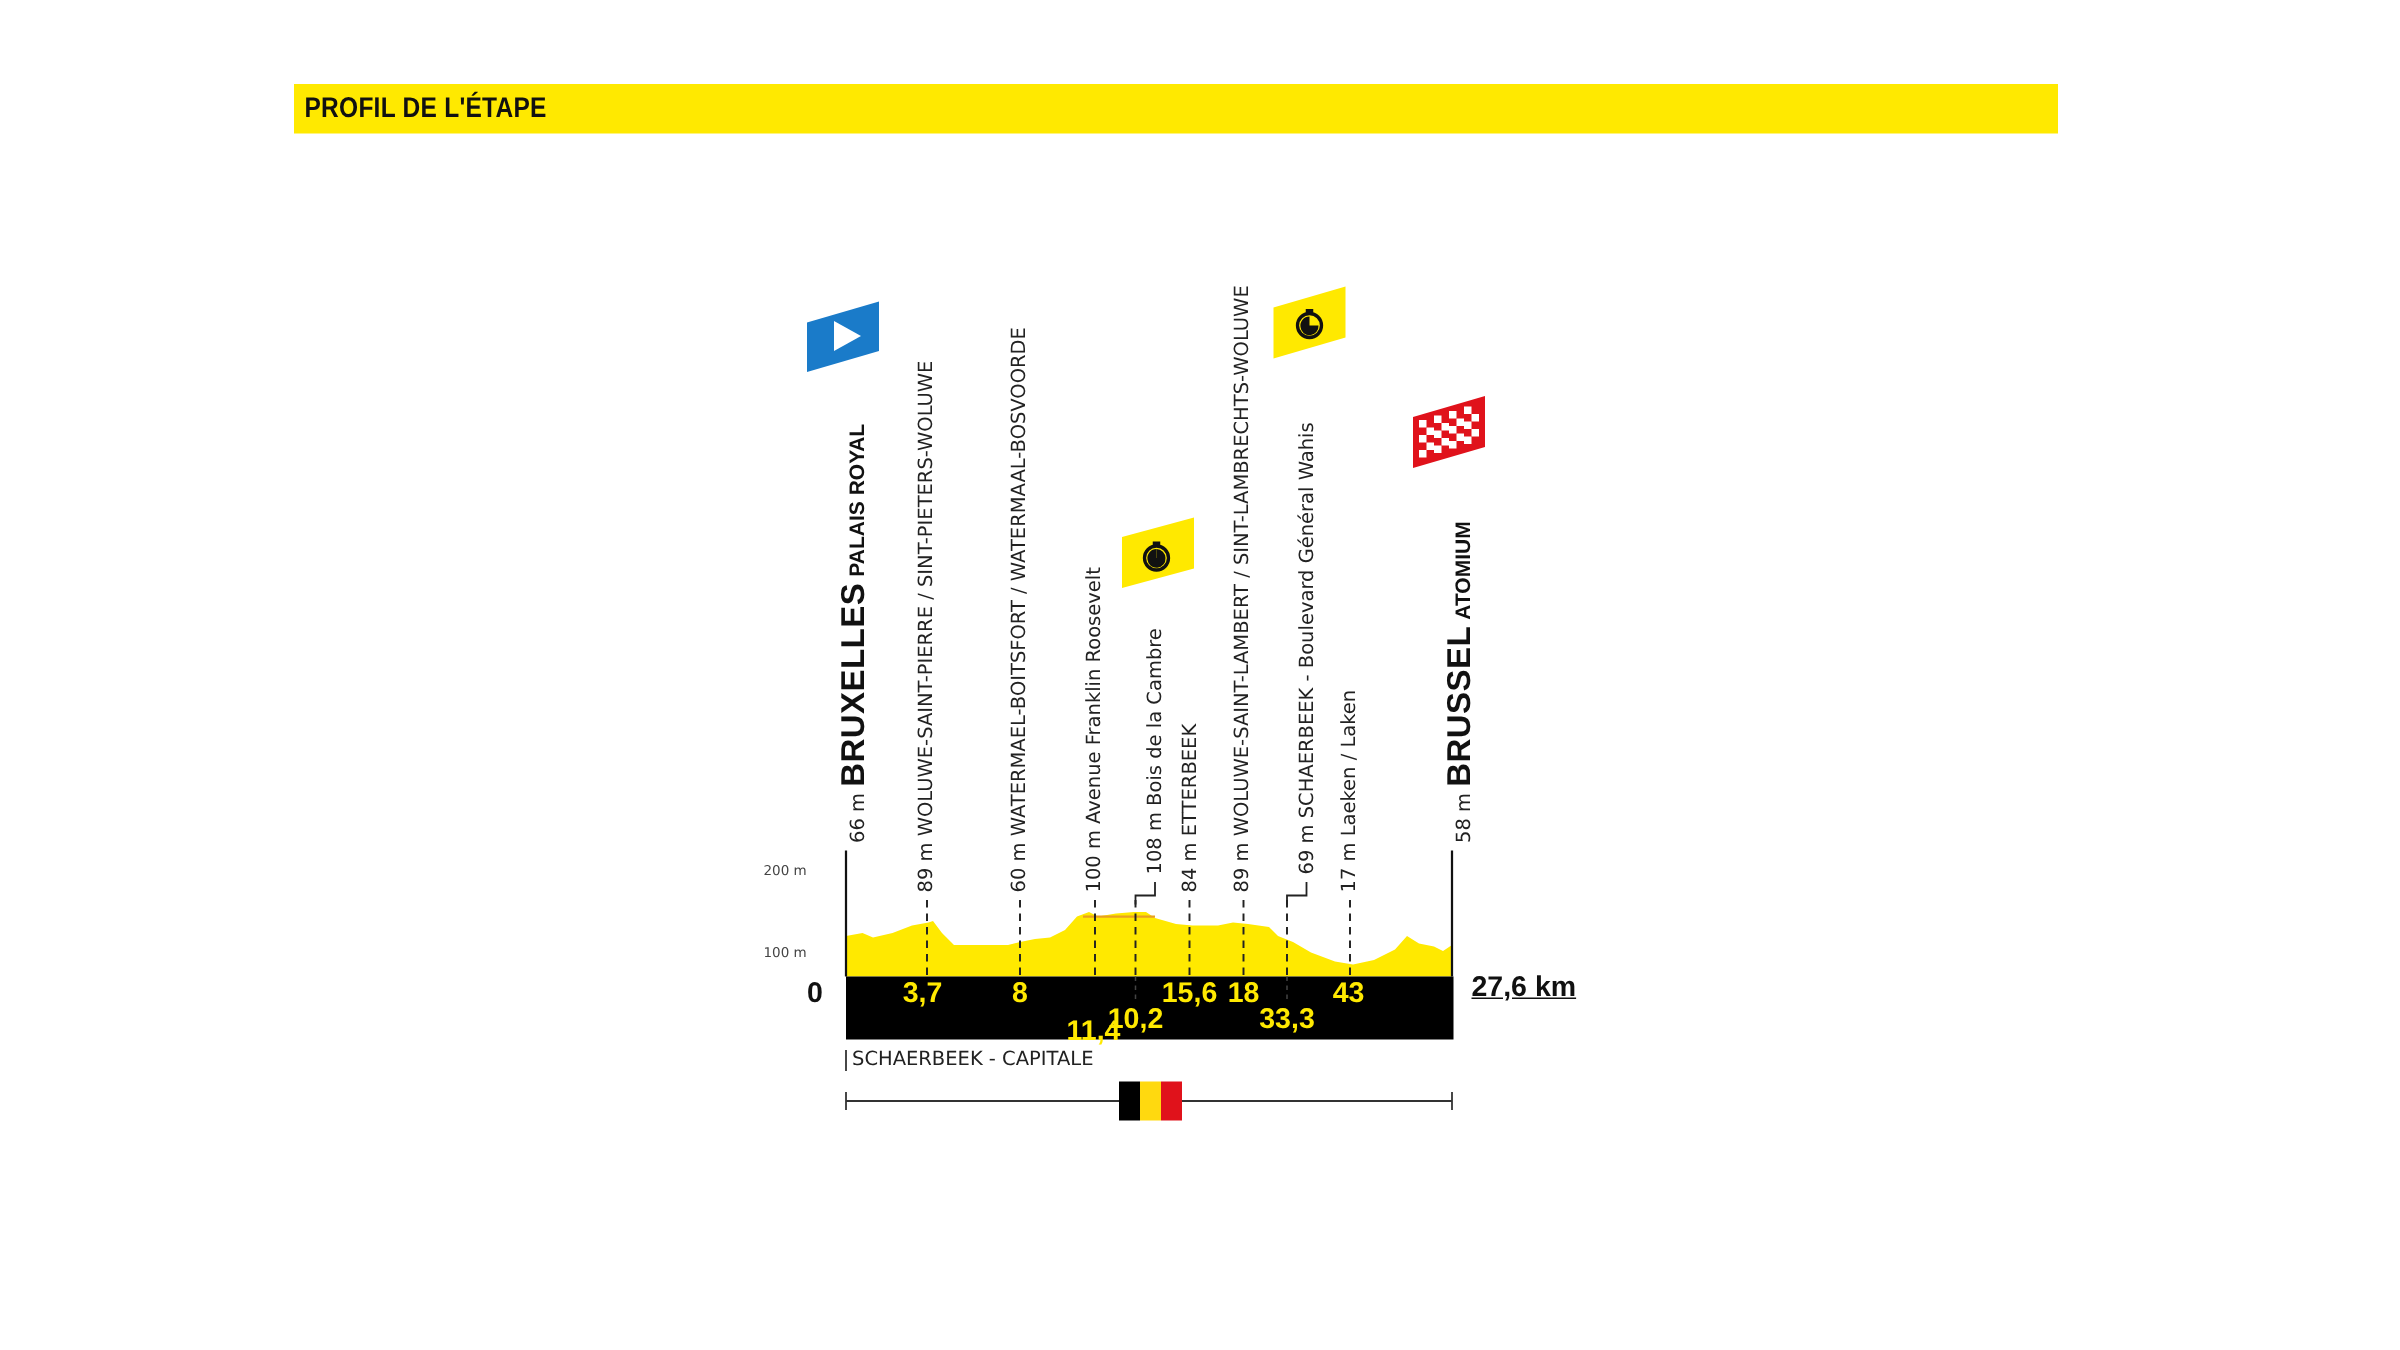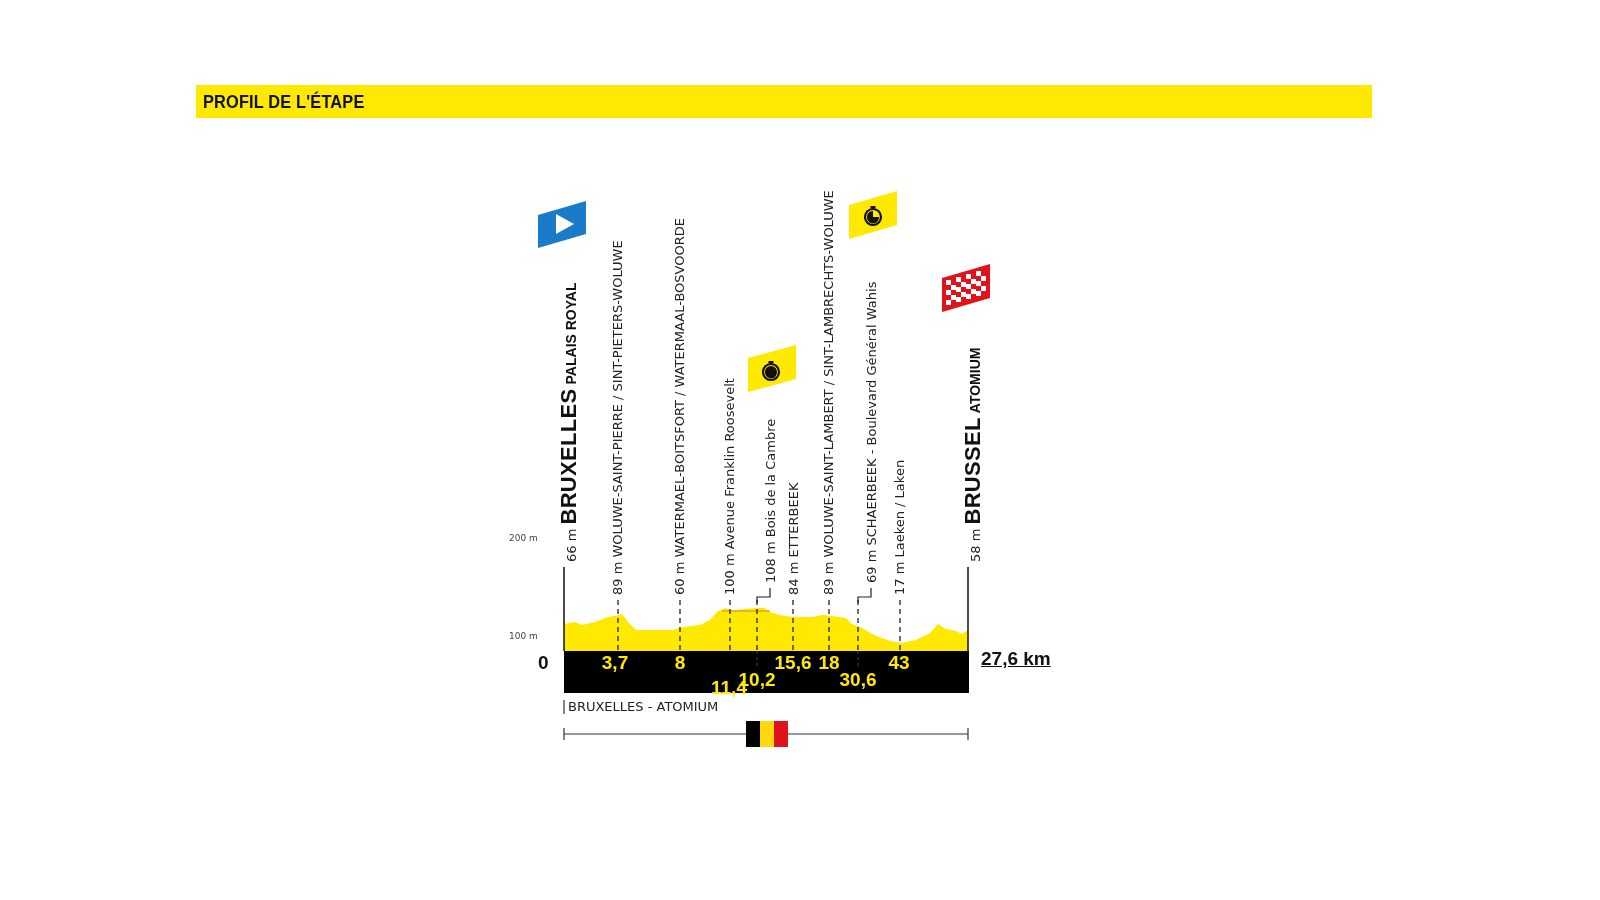--- a/index.html
+++ b/index.html
@@ -1,17 +1,17 @@
 <!DOCTYPE html>
 <html><head>
 <meta charset="utf-8">
 <style>
   html, body { margin:0; padding:0; background:#ffffff; }
   body { width:1600px; height:900px; position:relative; overflow:hidden; font-family:"DejaVu Sans", sans-serif; }
-  .header-bar { position:absolute; left:196px; top:56px; width:1176px; height:33px; background:#FFE900;margin-top:29px; }
+  .header-bar { position:absolute; left:196px; top:56px; width:1176px; height:33px; background:#FFE900; }
   .header-title { position:absolute; left:7px; top:6px; font-family:"Liberation Sans", sans-serif; font-weight:bold; font-size:19px; color:#111; letter-spacing:0.2px; transform:scaleX(0.86); transform-origin:left center; }
   .chart-svg { position:absolute; left:0; top:0; }
   .vlabel { position:absolute; transform-origin:left top; transform:rotate(-90deg); white-space:nowrap; color:#222; font-family:"DejaVu Sans", sans-serif; font-size:13px; }
   .vlabel .big { font-family:"Liberation Sans", sans-serif; font-weight:bold; font-size:22px; color:#111; letter-spacing:0.3px; }
   .vlabel .sub { font-family:"Liberation Sans", sans-serif; font-weight:bold; font-size:14px; color:#111; }
   .km-label { position:absolute; font-family:"Liberation Sans", sans-serif; font-weight:bold; font-size:19px; color:#FFE900; transform:translateX(-50%); white-space:nowrap; }
   .axis-left { position:absolute; font-family:"Liberation Sans", sans-serif; font-weight:bold; font-size:19px; color:#111; }
   .elev-tick { position:absolute; font-size:9px; color:#444; font-family:"DejaVu Sans", sans-serif; }
   .region-label { position:absolute; left:563px; top:699px; font-size:13px; color:#222; font-family:"DejaVu Sans", sans-serif; }
 </style>
@@ -102,21 +102,21 @@
     <line x1="968" y1="728" x2="968" y2="740" stroke="#333" stroke-width="1.2"></line>
     <line x1="564" y1="700" x2="564" y2="714" stroke="#333" stroke-width="1.2"></line>
   </g>
   <g>
     <rect x="746" y="721" width="14" height="26" fill="#000"></rect>
     <rect x="760" y="721" width="14" height="26" fill="#FFD90F"></rect>
     <rect x="774" y="721" width="14" height="26" fill="#E0121B"></rect>
   </g>
 </svg>
 
-<div class="elev-tick" style="left:509px; top:533px;text-align:right;">200 m</div>
+<div class="elev-tick" style="left:509px; top:576px;text-align:right;">200 m</div>
 <div class="elev-tick" style="left:509px; top:603px;margin-top:28px;">100 m</div>
 
 <div class="vlabel" style="left:556px; top:562px;">
   <span>66 m</span>
   <span class="big">BRUXELLES</span>
   <span class="sub">PALAIS ROYAL</span>
 </div>
 
 <div class="vlabel" style="left:610px; top:595px;">89 m WOLUWE-SAINT-PIERRE / SINT-PIETERS-WOLUWE</div>
 <div class="vlabel" style="left:672px; top:595px;">60 m WATERMAEL-BOITSFORT / WATERMAAL-BOSVOORDE</div>
@@ -135,16 +135,16 @@
 
 <div class="axis-left" style="left:538px; top:652px;">0</div>
 <div class="axis-left" style="left:981px; top:648px;text-decoration:underline;">27,6 km</div>
 
 <div class="km-label" style="left:615px; top:652px;">3,7</div>
 <div class="km-label" style="left:680px; top:652px;">8</div>
 <div class="km-label" style="left:729px; top:652px;margin-top:25px;">11,4</div>
 <div class="km-label" style="left:757px; top:669px;">10,2</div>
 <div class="km-label" style="left:793px; top:652px;">15,6</div>
 <div class="km-label" style="left:829px; top:652px;">18</div>
-<div class="km-label" style="left:858px; top:669px;">30,6</div>
+<div class="km-label" style="left:858px; top:669px;">33,3</div>
 <div class="km-label" style="left:899px; top:652px;">43</div>
 
-<div class="region-label" style="left:568px;">BRUXELLES - ATOMIUM</div>
+<div class="region-label" style="left:568px;">SCHAERBEEK - CAPITALE</div>
 
 </body></html>

